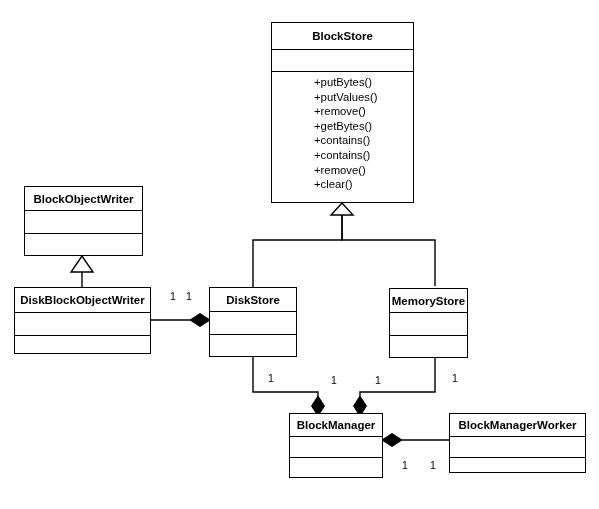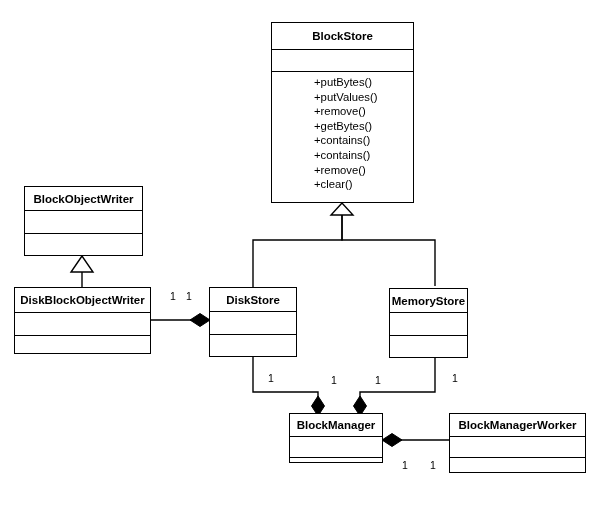--- a/index.html
+++ b/index.html
@@ -128,21 +128,21 @@
       <div class="uml-class" style="left: 209px; top: 287px; width: 88px; height: 70px;">
         <div class="uml-compartment uml-name" style="height: 24px; text-align: right;">DiskStore</div>
         <div class="uml-compartment" style="height: 23px;"></div>
         <div class="uml-compartment last" style="height: 20.2px;"></div>
       </div>
       <div class="uml-class" style="left: 389px; top: 288px; width: 79px; height: 70px;">
         <div class="uml-compartment uml-name" style="height: 24px;">MemoryStore</div>
         <div class="uml-compartment" style="height: 23px;"></div>
         <div class="uml-compartment last" style="height: 20.2px;"></div>
       </div>
-      <div class="uml-class" style="left: 289px; top: 413px; width: 94px; height: 50px;">
+      <div class="uml-class" style="left: 289px; top: 413px; width: 94px; height: 65px;">
         <div class="uml-compartment uml-name" style="height: 23px;">BlockManager</div>
         <div class="uml-compartment" style="height: 21px;"></div>
         <div class="uml-compartment last" style="height: 18.2px;"></div>
       </div>
       <div class="uml-class" style="left: 449px; top: 413px; width: 137px; height: 60px;">
         <div class="uml-compartment uml-name" style="height: 23px;">BlockManagerWorker</div>
         <div class="uml-compartment" style="height: 21px;"></div>
         <div class="uml-compartment last" style="height: 18.2px;"></div>
       </div>
     </div>

